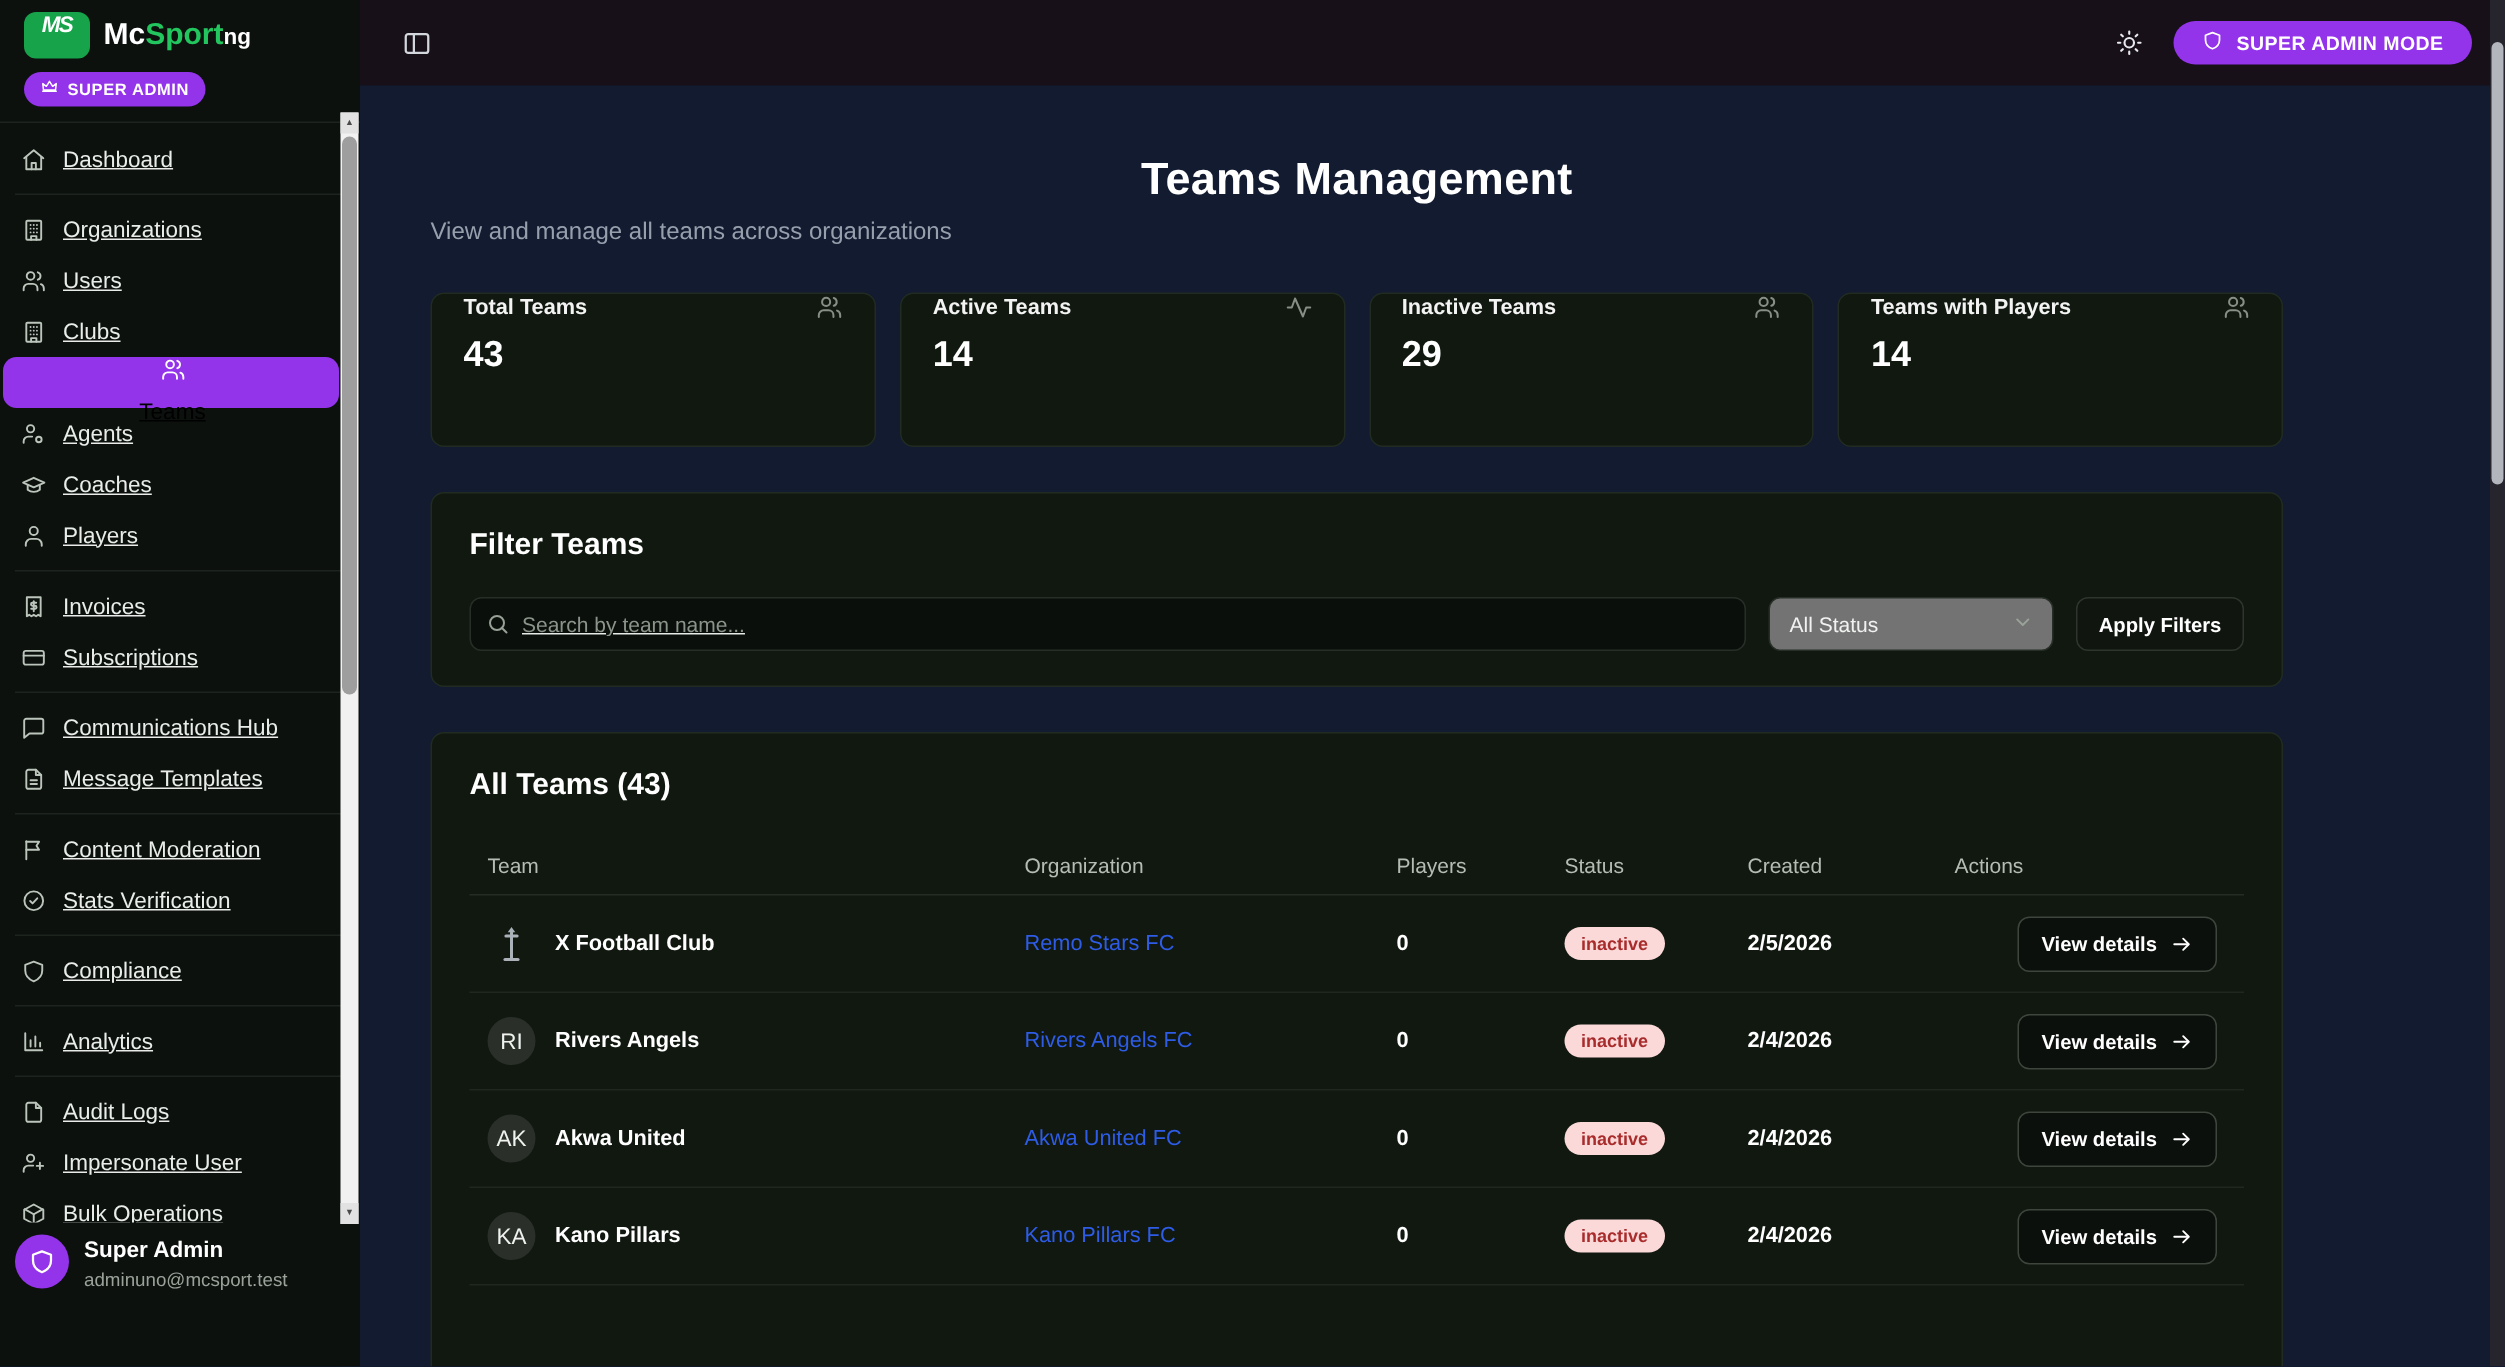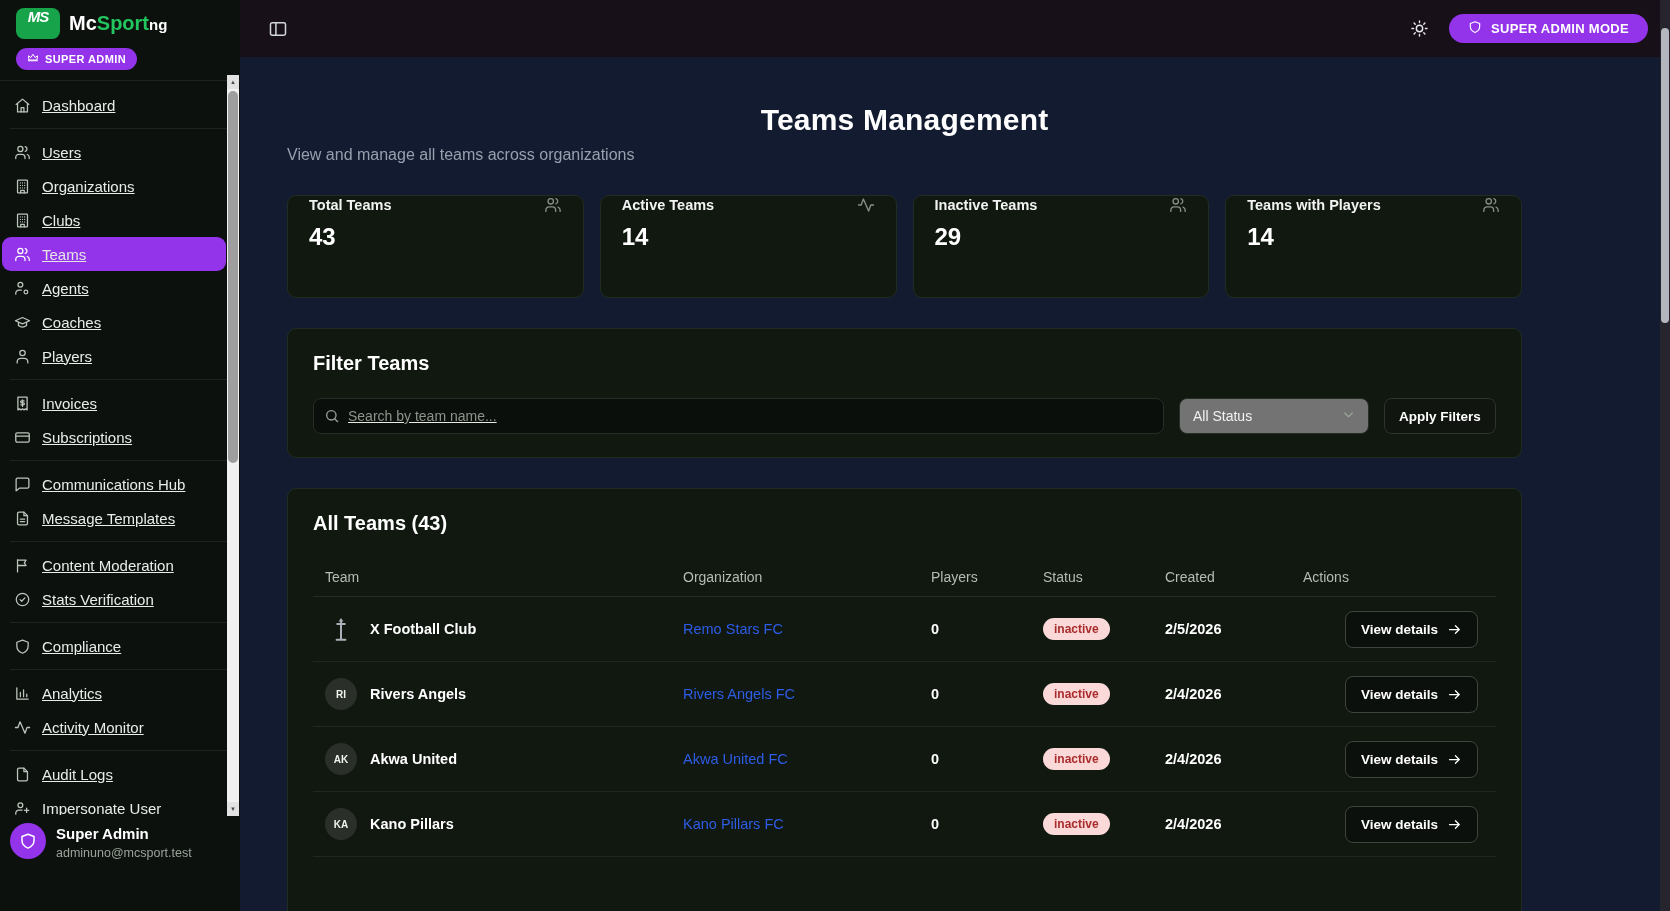--- a/index.html
+++ b/index.html
@@ -18,21 +18,21 @@
   .logo-box span { font-weight:bold; font-style:italic; font-size:15px; letter-spacing:-1px; color:#fff; }
   .brand-text { font-size:20px; font-weight:bold; color:#fff; }
   .brand-text .green { color:var(--green); }
   .brand-text .ng { font-size:15px; }
   .admin-badge { margin-top:9px; display:inline-flex; align-items:center; gap:6px; background:var(--accent); color:#fff; font-size:11px; font-weight:bold; letter-spacing:.4px; padding:4px 11px; border-radius:999px; }
   .admin-badge .icn { width:12px; height:12px; }
   .side-sep { height:1px; background:#1d241d; }
   .side-nav { padding:7px 0 0 0; }
   .nav-item { display:flex; align-items:center; gap:11px; height:34px; margin:0 14px 0 2px; padding:0 10px 0 12px; border-radius:9px; font-size:15px; color:#e9ece9; cursor:pointer;text-decoration:underline; }
   .nav-item .icn { color:#bcc5bc; stroke-width:1.8; }
-  .nav-item.active { background:var(--accent); color:#e5e5e5; }
+  .nav-item.active { background:var(--accent); color:#000000;flex-direction:column; }
   .nav-item.active .icn { color:#fff; }
   .nav-divider { height:1px; background:#1d241d; margin:6px 10px; }
   .side-user { position:absolute; left:0; bottom:0; width:228px; height:96px; background:#0c110e; padding:8px 10px; display:flex; align-items:flex-start; gap:10px; }
   .side-avatar { width:36px; height:36px; border-radius:50%; background:var(--accent); display:flex; align-items:center; justify-content:center; }
   .side-avatar .icn { width:18px; height:18px; color:#fff; }
   .side-user-name { font-size:15px; font-weight:bold; color:#fff; padding-top:2px; }
   .side-user-email { font-size:12.5px; color:#9aa29a; margin-top:4px; }
 
   
   .side-scroll { position:absolute; left:227px; top:75px; width:12px; height:741px; background:#f1f1f1; z-index:7; }
@@ -75,21 +75,21 @@
   .status-select .icn { width:15px; height:15px; color:#9aa39a; }
   .apply-btn { width:112px; height:36px; background:#10160f; border:1px solid #2d352c; border-radius:8px; color:#fff; font-family:inherit; font-size:13.5px; font-weight:bold; cursor:pointer; }
 
   .teams-panel { min-height:600px; }
   .tbl { margin-top:22px; }
   .tbl-grid { display:grid; grid-template-columns:358px 248px 112px 122px 138px 1fr; align-items:center; }
   .tbl-head { height:40px; border-bottom:1px solid #242d23; color:#b4bcb4; font-size:14px; }
   .tbl-head > div { padding-left:12px; }
   .tbl-row { height:65px; border-bottom:1px solid #1f271e; }
   .team-cell { display:flex; align-items:center; gap:13px; padding-left:12px; }
-  .team-avatar { width:32px; height:32px; border-radius:50%; background:#2a2f29; display:flex; align-items:center; justify-content:center; font-size:10px; font-weight:bold; color:#f0f2f0; }
+  .team-avatar { width:32px; height:32px; border-radius:50%; background:#2a2f29; display:flex; align-items:center; justify-content:center; font-size:15px; font-weight:normal; color:#f0f2f0; }
   .team-avatar.img { background:transparent; color:#aab1b8; }
   .team-avatar.img .icn { width:30px; height:34px; stroke-width:1.6; }
   .team-name { font-size:14.5px; font-weight:bold; color:#fff; }
   .org-link { font-size:14.5px; color:var(--link); cursor:pointer; padding-left:12px; }
   .players-cell, .created-cell { font-size:14.5px; font-weight:bold; padding-left:12px; }
   .status-cell { padding-left:12px; }
   .status-badge { display:inline-block; background:var(--inactive-bg); color:var(--inactive-text); font-size:12px; font-weight:600; padding:4px 11px; border-radius:999px; }
   .actions-cell { display:flex; justify-content:flex-end; padding-right:18px; }
   .view-btn { display:flex; align-items:center; gap:9px; background:#0c100c; border:1px solid #3d453c; border-radius:8px; height:37px; padding:0 15px; color:#fff; font-family:inherit; font-size:13.5px; font-weight:bold; cursor:pointer; }
   .view-btn .icn { width:15px; height:15px; }
@@ -122,41 +122,41 @@
         <svg class="icn" viewBox="0 0 24 24" fill="none" stroke="currentColor" stroke-width="2" stroke-linecap="round" stroke-linejoin="round">
           <path d="M3 10.5 12 3l9 7.5"></path>
           <path d="M5 9.5V21h14V9.5"></path>
           <path d="M10 21v-6h4v6"></path>
         </svg>
         <span>Dashboard</span>
       </div>
       <div class="nav-divider"></div>
       <div class="nav-item">
         <svg class="icn" viewBox="0 0 24 24" fill="none" stroke="currentColor" stroke-width="2" stroke-linecap="round" stroke-linejoin="round">
+          <rect x="5" y="3" width="14" height="18" rx="1"></rect>
+          <path d="M9.5 21v-3.5h5V21"></path>
+          <path d="M9 7h.01M12 7h.01M15 7h.01M9 10.5h.01M12 10.5h.01M15 10.5h.01M9 14h.01M12 14h.01M15 14h.01"></path>
+        </svg>
+        <span>Organizations</span>
+      </div>
+      <div class="nav-item">
+        <svg class="icn" viewBox="0 0 24 24" fill="none" stroke="currentColor" stroke-width="2" stroke-linecap="round" stroke-linejoin="round">
           <circle cx="9" cy="7" r="3.6"></circle>
           <path d="M2.5 20.5v-1.7a4.3 4.3 0 0 1 4.3-4.3h4.4a4.3 4.3 0 0 1 4.3 4.3v1.7"></path>
           <path d="M15.8 3.6a3.6 3.6 0 0 1 0 6.9"></path>
           <path d="M21.5 20.5v-1.7a4.3 4.3 0 0 0-2.8-4"></path>
         </svg>
         <span>Users</span>
       </div>
       <div class="nav-item">
         <svg class="icn" viewBox="0 0 24 24" fill="none" stroke="currentColor" stroke-width="2" stroke-linecap="round" stroke-linejoin="round">
           <rect x="5" y="3" width="14" height="18" rx="1"></rect>
           <path d="M9.5 21v-3.5h5V21"></path>
           <path d="M9 7h.01M12 7h.01M15 7h.01M9 10.5h.01M12 10.5h.01M15 10.5h.01M9 14h.01M12 14h.01M15 14h.01"></path>
         </svg>
-        <span>Organizations</span>
-      </div>
-      <div class="nav-item">
-        <svg class="icn" viewBox="0 0 24 24" fill="none" stroke="currentColor" stroke-width="2" stroke-linecap="round" stroke-linejoin="round">
-          <rect x="5" y="3" width="14" height="18" rx="1"></rect>
-          <path d="M9.5 21v-3.5h5V21"></path>
-          <path d="M9 7h.01M12 7h.01M15 7h.01M9 10.5h.01M12 10.5h.01M15 10.5h.01M9 14h.01M12 14h.01M15 14h.01"></path>
-        </svg>
         <span>Clubs</span>
       </div>
       <div class="nav-item active">
         <svg class="icn" viewBox="0 0 24 24" fill="none" stroke="currentColor" stroke-width="2" stroke-linecap="round" stroke-linejoin="round">
           <circle cx="9" cy="7" r="3.6"></circle>
           <path d="M2.5 20.5v-1.7a4.3 4.3 0 0 1 4.3-4.3h4.4a4.3 4.3 0 0 1 4.3 4.3v1.7"></path>
           <path d="M15.8 3.6a3.6 3.6 0 0 1 0 6.9"></path>
           <path d="M21.5 20.5v-1.7a4.3 4.3 0 0 0-2.8-4"></path>
         </svg>
         <span>Teams</span>
@@ -236,26 +236,20 @@
         </svg>
         <span>Compliance</span>
       </div>
       <div class="nav-divider"></div>
       <div class="nav-item">
         <svg class="icn" viewBox="0 0 24 24" fill="none" stroke="currentColor" stroke-width="2" stroke-linecap="round" stroke-linejoin="round">
           <path d="M4 4v16h16"></path>
           <path d="M9 16.5v-6M13.5 16.5V7M18 16.5v-3.5"></path>
         </svg>
         <span>Analytics</span>
-      </div>
-      <div class="nav-item">
-        <svg class="icn" viewBox="0 0 24 24" fill="none" stroke="currentColor" stroke-width="2" stroke-linecap="round" stroke-linejoin="round">
-          <path d="M22 12h-3.6l-2.9 8-7-16-2.9 8H2"></path>
-        </svg>
-        <span>Activity Monitor</span>
       </div>
       <div class="nav-divider"></div>
       <div class="nav-item">
         <svg class="icn" viewBox="0 0 24 24" fill="none" stroke="currentColor" stroke-width="2" stroke-linecap="round" stroke-linejoin="round">
           <path d="M14 3H7a2 2 0 0 0-2 2v14a2 2 0 0 0 2 2h10a2 2 0 0 0 2-2V8z"></path>
           <path d="M14 3v5h5"></path>
         </svg>
         <span>Audit Logs</span>
       </div>
       <div class="nav-item">

